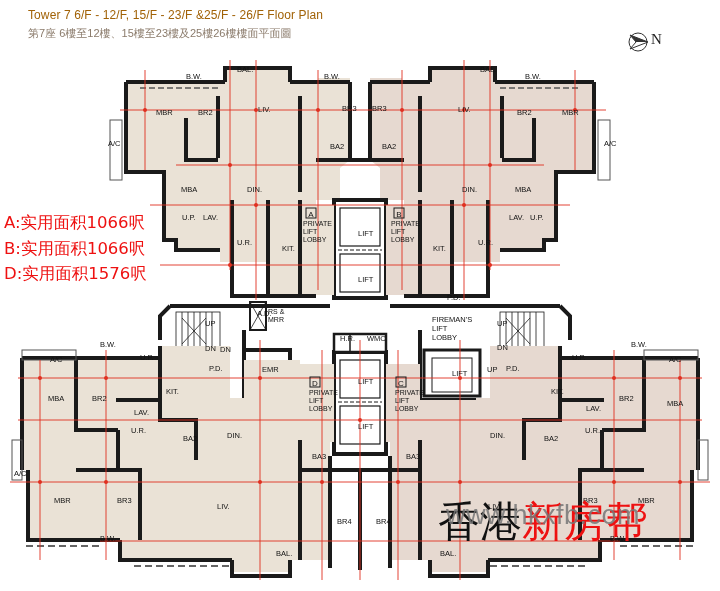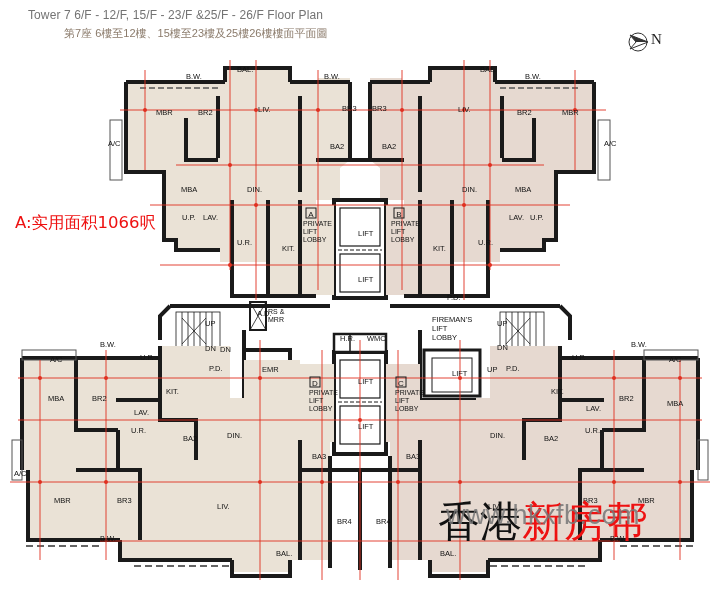--- a/index.html
+++ b/index.html
@@ -1,23 +1,23 @@
 <!DOCTYPE html>
 <html><head>
 <meta charset="utf-8">
 <style>
   html,body{margin:0;padding:0;background:#ffffff;}
   body{width:720px;height:591px;position:relative;overflow:hidden;font-family:"Liberation Sans",sans-serif;}
-  .title-en{position:absolute;left:28px;top:8px;font-size:12px;color:#737373;letter-spacing:0.1px;white-space:nowrap;}
-  .title-zh{position:absolute;left:28px;top:26px;font-size:11px;color:#8a7a6a;white-space:nowrap;margin-left:36px;}
+  .title-en{position:absolute;left:28px;top:8px;font-size:12px;color:#a16207;letter-spacing:0.1px;white-space:nowrap;}
+  .title-zh{position:absolute;left:28px;top:26px;font-size:11px;color:#8a7a6a;white-space:nowrap;}
   .north{position:absolute;left:626px;top:30px;width:30px;height:24px;}
   .north-label{position:absolute;left:651px;top:31px;font-family:"Liberation Serif",serif;font-size:15px;color:#222;}
   .plan{position:absolute;left:0;top:0;width:720px;height:591px;}
   .legend{position:absolute;left:4px;top:210px;}
-  .legend-item{font-size:16.5px;line-height:25.5px;color:#ee1111;white-space:nowrap;font-family:"DejaVu Sans",sans-serif;margin-left:11px;}
+  .legend-item{font-size:16.5px;line-height:25.5px;color:#ee1111;white-space:nowrap;font-family:"DejaVu Sans",sans-serif;}
   .wm{position:absolute;left:438px;top:462px;font-family:"DejaVu Serif",serif;font-size:42px;white-space:nowrap;line-height:40px;margin-top:40px;}
   .wm .black{color:#111;}
   .wm .red{color:#ee1111;}
   .wm-url{position:absolute;left:446px;top:500px;font-family:Liberation Sans, sans-serif;font-size:27px;color:#777;white-space:nowrap;opacity:0.85;letter-spacing:0.5px;}
   svg text{font-family:"Liberation Sans",sans-serif;}
 </style>
 </head>
 <body>
 
 <div class="title-en">Tower 7  6/F - 12/F, 15/F - 23/F &amp;25/F - 26/F Floor Plan</div>
@@ -325,18 +325,20 @@
       <text x="205" y="351" font-size="7.5" fill="#111">DN</text>
       <text x="497" y="326" font-size="7.5" fill="#111">UP</text>
       <text x="497" y="350" font-size="7.5" fill="#111">DN</text>
       <text x="487" y="372" font-size="7.5" fill="#111">UP</text>
       <text x="220" y="352" font-size="7.5" fill="#111">DN</text>
     </g>
 </svg>
 
 <div class="legend">
   <div class="legend-item">A:实用面积1066呎</div>
+  <div class="legend-item">B:实用面积1066呎</div>
+  <div class="legend-item">D:实用面积1576呎</div>
 </div>
 
 <div class="wm">
   <span class="black">香港</span><span class="red">新房帮</span>
 </div>
 <div class="wm-url">www.hkxfb.com</div>
 
 </body></html>

